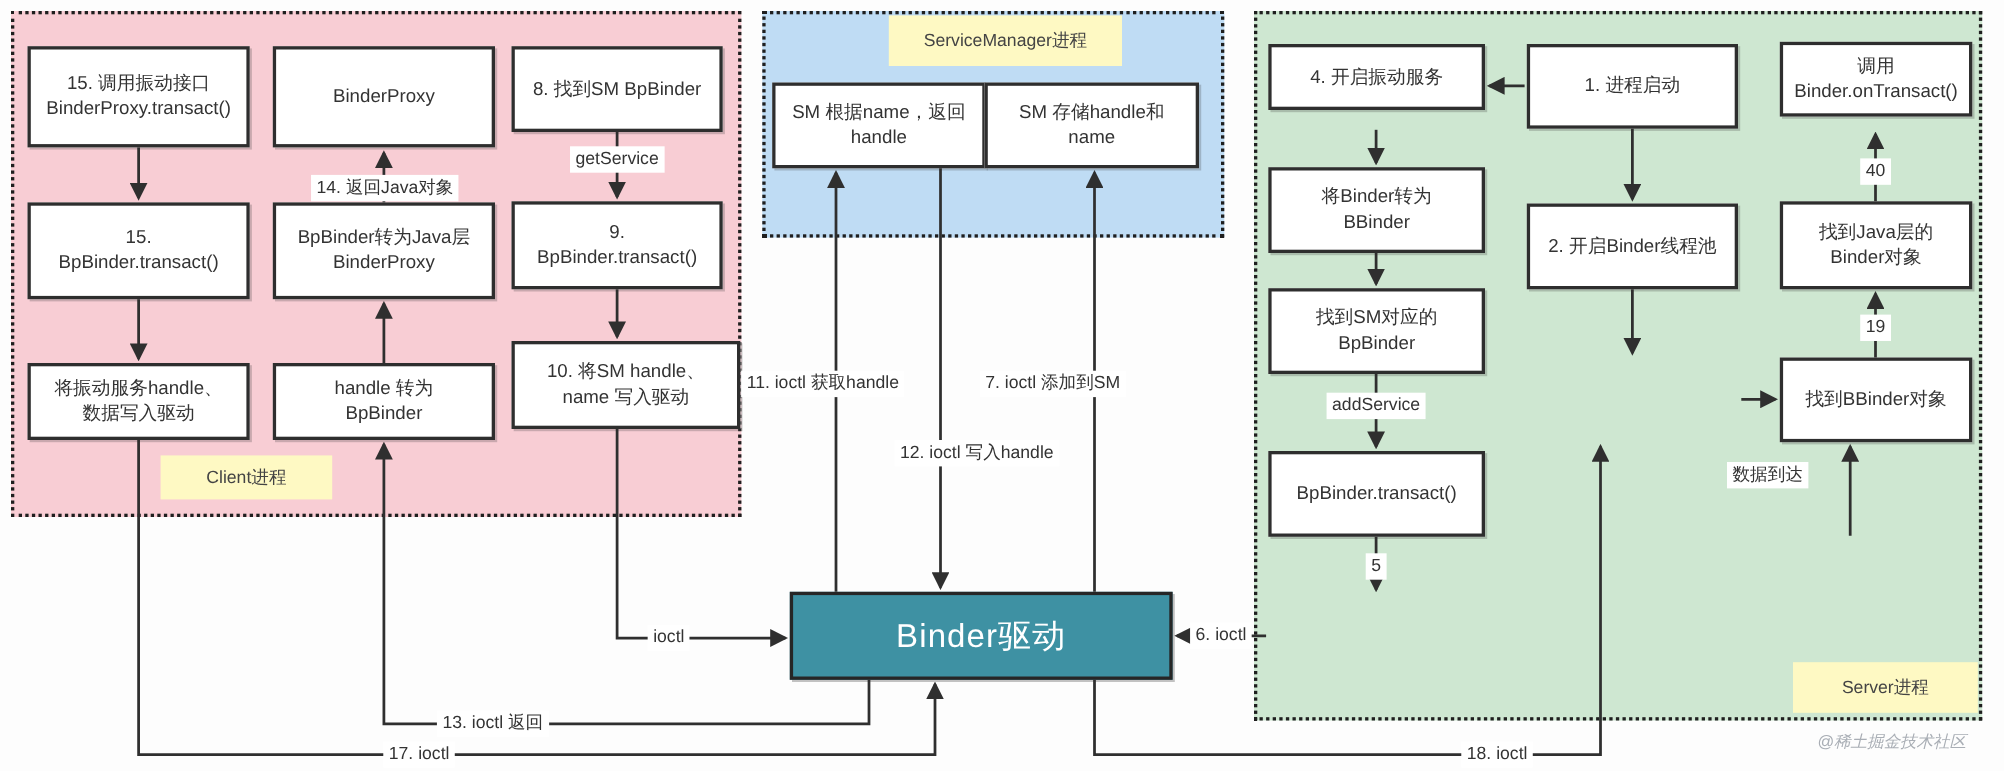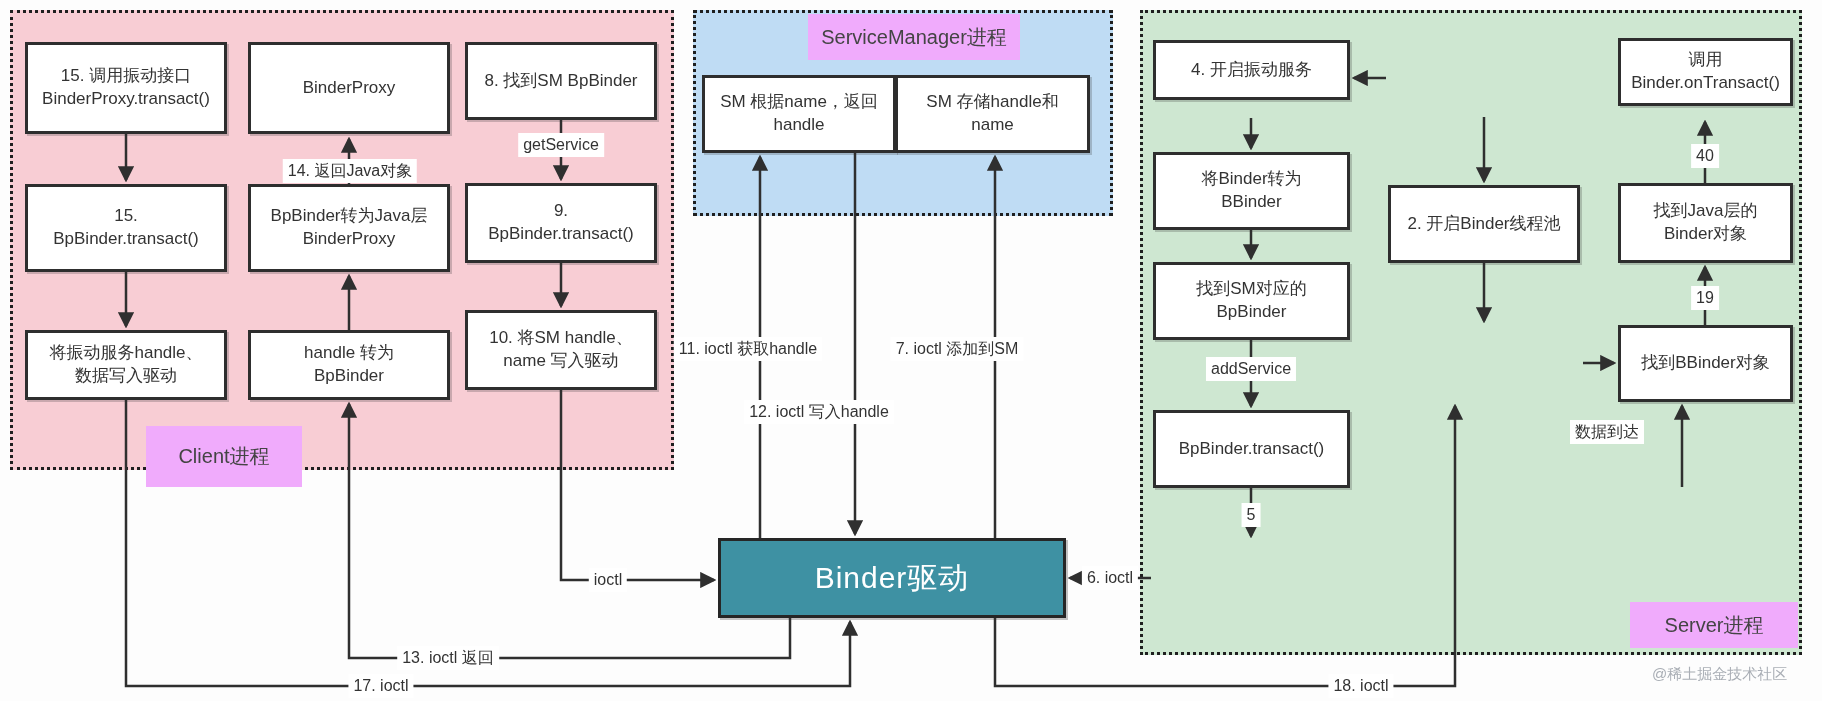--- a/index.html
+++ b/index.html
@@ -6,43 +6,43 @@
   .canvas {
     position:relative; width:1822px; height:701px; overflow:hidden;
     font-family:"Liberation Sans","DejaVu Sans",sans-serif; color:#333;
     background:#fdfdfd;
   }
   .region { position:absolute; border:3px dotted #1f1f1f; box-sizing:border-box; z-index:1; }
   .region.client { background:#f8cdd4; }
   .region.sm     { background:#bfdcf4; }
   .region.server { background:#cee7d1; }
   .region-label {
-    position:absolute; z-index:4; background:#f0abfc; color:#444;
+    position:absolute; z-index:4; background:#fef9c3; color:#444;
     display:flex; align-items:center; justify-content:center;
-    font-size:20px; box-sizing:border-box;
+    font-size:16px; box-sizing:border-box;
   }
   .node {
     position:absolute; z-index:2; background:#ffffff; border:3px solid #2e2e2e;
     box-sizing:border-box; display:flex; align-items:center; justify-content:center;
     text-align:center; font-size:17px; line-height:1.35; white-space:pre-line;
     box-shadow:2px 2px 0 rgba(60,60,60,0.25); padding:2px 6px;
   }
   .driver {
     position:absolute; z-index:2; background:#3e91a3; border:3px solid #262626;
     box-sizing:border-box; display:flex; align-items:center; justify-content:center;
     color:#fff; font-size:30px; letter-spacing:1px;
     box-shadow:2px 2px 0 rgba(60,60,60,0.3);
   }
   .wires { position:absolute; left:0; top:0; z-index:3; pointer-events:none; }
   .chip {
     position:absolute; z-index:5; background:#ffffff; color:#333;
     font-size:16px; line-height:1; padding:4px 5px; white-space:nowrap;
     transform:translate(-50%,-50%);
   }
-  .watermark { position:absolute; z-index:5; color:#a9aeb5; font-size:15px; white-space:nowrap; }
+  .watermark { position:absolute; z-index:5; color:#a9aeb5; font-size:15px; white-space:nowrap;font-style:italic; }
 </style>
 </head>
 <body>
 
 <div class="canvas">
 
   <div class="region client" style="left:10px;top:10px;width:664px;height:460px"></div>
   <div class="region sm" style="left:693px;top:10px;width:420px;height:206px"></div>
   <div class="region server" style="left:1140px;top:10px;width:662px;height:645px"></div>
 
@@ -92,56 +92,57 @@
   <div class="node" style="left:25px;top:184px;width:202px;height:88px">15.
 BpBinder.transact()</div>
   <div class="node" style="left:248px;top:184px;width:202px;height:88px">BpBinder转为Java层
 BinderProxy</div>
   <div class="node" style="left:465px;top:183px;width:192px;height:80px">9.
 BpBinder.transact()</div>
   <div class="node" style="left:25px;top:330px;width:202px;height:70px">将振动服务handle、
 数据写入驱动</div>
   <div class="node" style="left:248px;top:330px;width:202px;height:70px">handle 转为
 BpBinder</div>
-  <div class="node" style="left:465px;top:310px;width:192px;height:80px">10. 将SM handle、
+  <div class="node" style="left:465px;top:310px;width:208px;height:80px">10. 将SM handle、
 name 写入驱动</div>
 
   <div class="node" style="left:702px;top:75px;width:194px;height:78px">SM 根据name，返回
 handle</div>
   <div class="node" style="left:895px;top:75px;width:195px;height:78px">SM 存储handle和
 name</div>
 
   <div class="node" style="left:1153px;top:40px;width:197px;height:60px">4. 开启振动服务</div>
   <div class="node" style="left:1153px;top:152px;width:197px;height:78px">将Binder转为
 BBinder</div>
   <div class="node" style="left:1153px;top:262px;width:197px;height:78px">找到SM对应的
 BpBinder</div>
   <div class="node" style="left:1153px;top:410px;width:197px;height:78px">BpBinder.transact()</div>
+  <div class="node" style="left:1388px;top:40px;width:192px;height:77px">1. 进程启动</div>
   <div class="node" style="left:1388px;top:185px;width:192px;height:78px">2. 开启Binder线程池</div>
   <div class="node" style="left:1618px;top:38px;width:175px;height:68px">调用
 Binder.onTransact()</div>
   <div class="node" style="left:1618px;top:325px;width:175px;height:77px">找到BBinder对象</div>
   <div class="node" style="left:1618px;top:183px;width:175px;height:80px">找到Java层的
 Binder对象</div>
 
   <div class="driver" style="left:718px;top:538px;width:348px;height:80px">Binder驱动</div>
 
-  <div class="region-label" style="left:146px;top:426px;width:156px;height:61px">Client进程</div>
+  <div class="region-label" style="left:146px;top:414px;width:156px;height:40px">Client进程</div>
   <div class="region-label" style="left:808px;top:14px;width:212px;height:46px">ServiceManager进程</div>
   <div class="region-label" style="left:1630px;top:602px;width:168px;height:46px">Server进程</div>
 
   <div class="chip" style="left:350px;top:171px">14. 返回Java对象</div>
   <div class="chip" style="left:561px;top:145px">getService</div>
   <div class="chip" style="left:1251px;top:369px">addService</div>
   <div class="chip" style="left:1251px;top:515px">5</div>
   <div class="chip" style="left:1705px;top:156px">40</div>
   <div class="chip" style="left:1705px;top:298px">19</div>
   <div class="chip" style="left:1607px;top:432px">数据到达</div>
   <div class="chip" style="left:748px;top:349px">11. ioctl 获取handle</div>
-  <div class="chip" style="left:819px;top:412px">12. ioctl 写入handle</div>
+  <div class="chip" style="left:888px;top:412px">12. ioctl 写入handle</div>
   <div class="chip" style="left:957px;top:349px">7. ioctl 添加到SM</div>
   <div class="chip" style="left:608px;top:580px">ioctl</div>
   <div class="chip" style="left:1110px;top:578px">6. ioctl</div>
   <div class="chip" style="left:448px;top:658px">13. ioctl 返回</div>
   <div class="chip" style="left:381px;top:686px">17. ioctl</div>
   <div class="chip" style="left:1361px;top:686px">18. ioctl</div>
 
   <div class="watermark" style="left:1652px;top:665px">@稀土掘金技术社区</div>
 </div>
 

